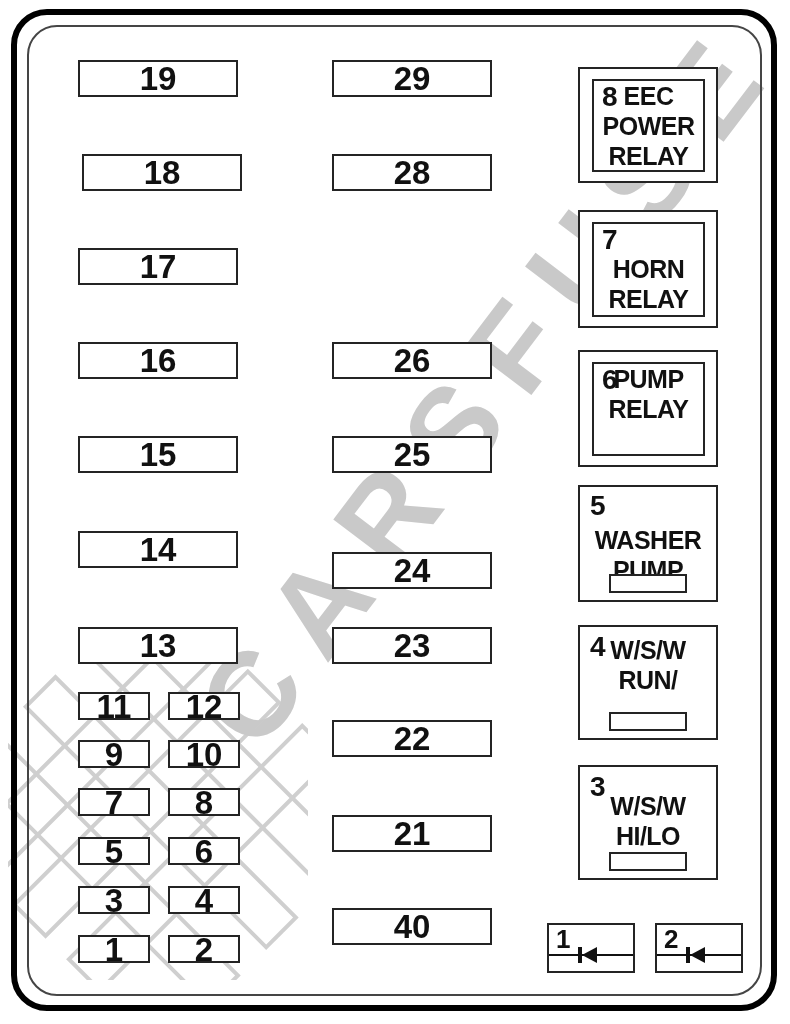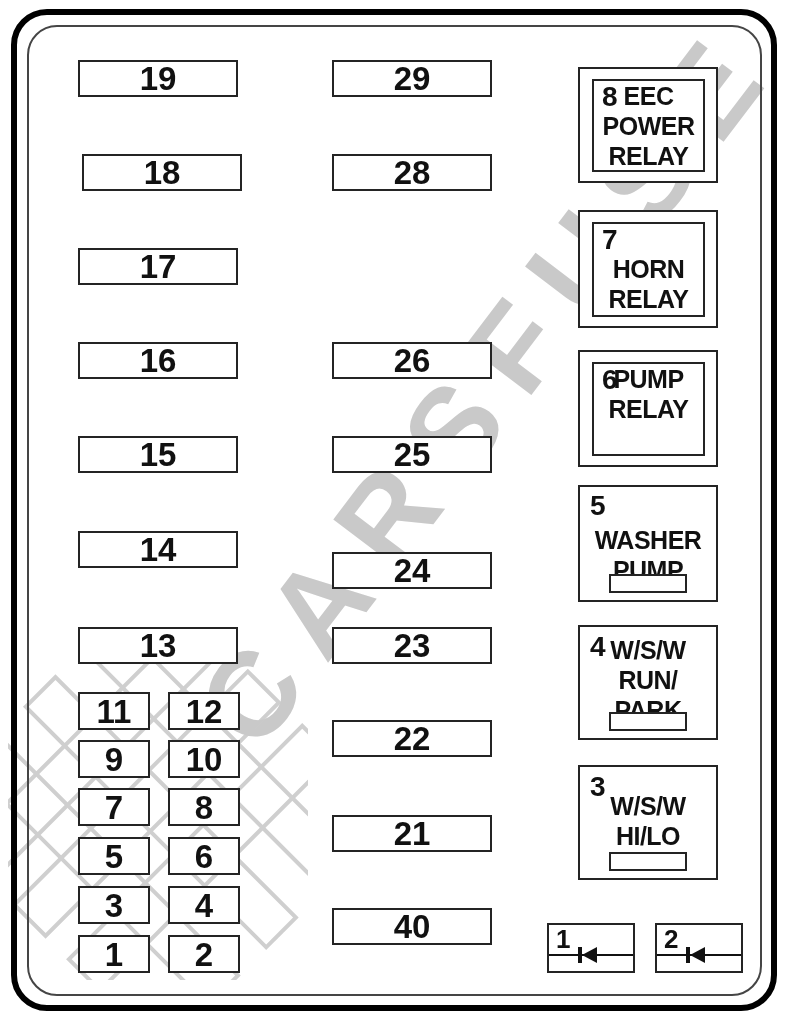--- a/index.html
+++ b/index.html
@@ -26,21 +26,21 @@
     border:2px solid #454545;border-radius:30px;z-index:3;pointer-events:none;
     box-sizing:border-box;background:transparent;
   }
   
   .fuse{
     position:absolute;background:#fff;border:2px solid #242424;z-index:2;
     display:flex;align-items:center;justify-content:center;box-sizing:border-box;
   }
   .fuse .flabel{font-weight:bold;font-size:33px;line-height:1;}
   .lg{width:160px;height:37px;}
-  .sm{width:72px;height:38px;text-align:center;}
+  .sm{width:72px;height:28px;text-align:center;}
   
   .relay{
     position:absolute;left:578px;width:140px;background:#fff;
     border:2px solid #242424;z-index:2;box-sizing:border-box;
   }
   .rinner{
     position:absolute;left:12px;right:11px;top:10px;bottom:9px;
     border:2px solid #242424;box-sizing:border-box;
   }
   .rnum{
@@ -210,21 +210,20 @@
       <div>PUMP</div>
     </div>
     <div class="slot"></div>
   </div>
 
   <div class="relay" style="top:625px;height:115px">
     <span class="rnum" style="top:6px;left:10px">4</span>
     <div class="rlines mt8">
       <div>W/S/W</div>
       <div>RUN/</div>
-      <div>PARK</div>
     </div>
     <div class="slot"></div>
   </div>
 
   <div class="relay" style="top:765px;height:115px">
     <span class="rnum" style="top:6px;left:10px">3</span>
     <div class="rlines mt24">
       <div>W/S/W</div>
       <div>HI/LO</div>
     </div>

